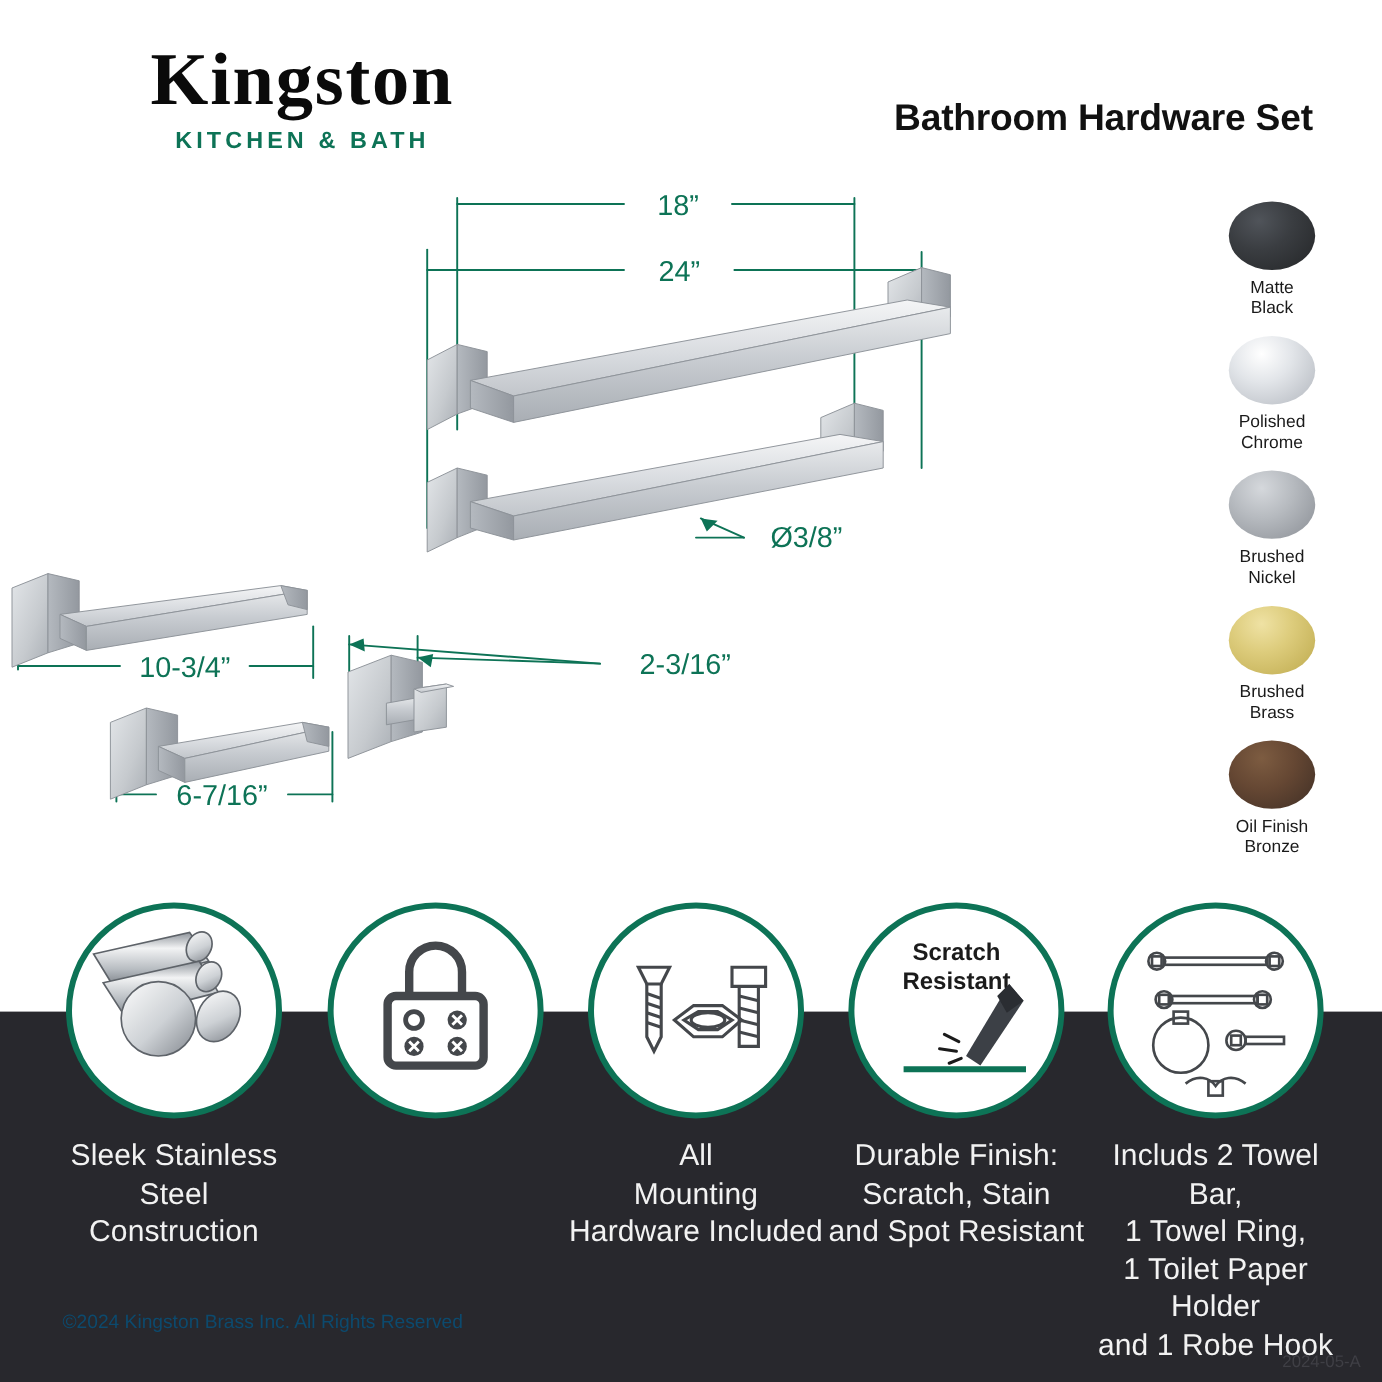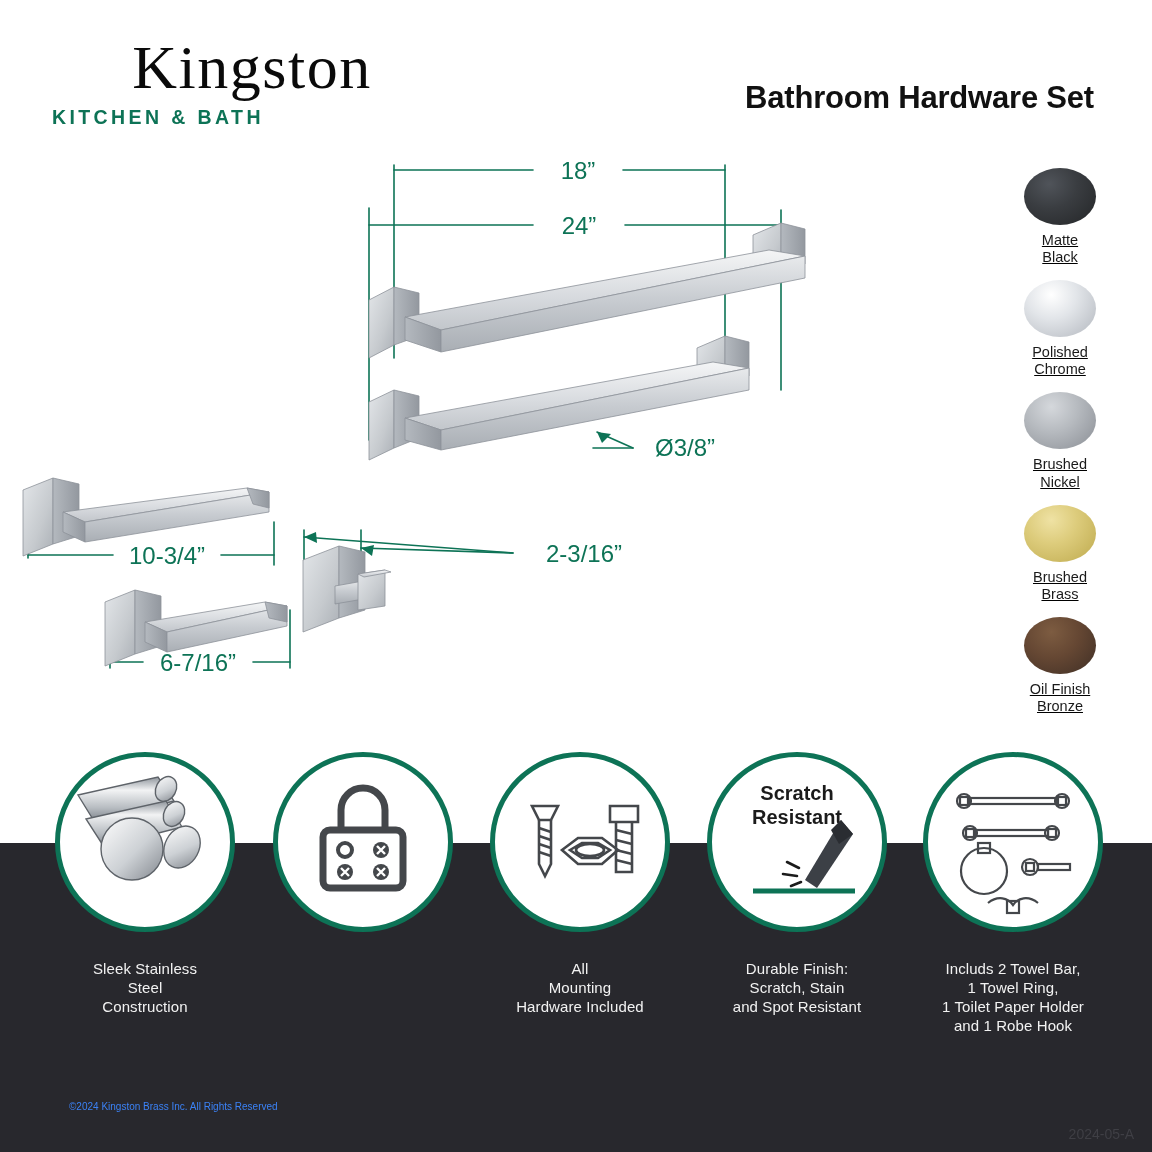--- a/index.html
+++ b/index.html
@@ -16,34 +16,34 @@
     position: absolute;
     left: 0; top: 843px;
     width: 1152px; height: 309px;
     background: #28282d;
   }
 
   
   #logo-block { position: absolute; left: 52px; top: 36px; width: 400px; }
   #logo-word {
     font-family: "Liberation Serif", serif;
-    font-weight: normal;
+    font-weight: bold;
     font-size: 62px;
     letter-spacing: 1.5px;
     color: #0a0a0a;
     line-height: 1.02;
     text-align: center;
   }
   #logo-sub {
     font-family: "Liberation Sans", sans-serif;
     font-size: 19.5px;
     font-weight: bold;
     letter-spacing: 3.4px;
     color: #0d7356;
-    text-align: left;
+    text-align: center;
     margin-top: 7px;
   }
 
   #title-block { position: absolute; right: 58px; top: 80px; }
   #doc-title {
     font-size: 31px;
     font-weight: bold;
     color: #111111;
     letter-spacing: -0.2px;
   }
@@ -57,38 +57,37 @@
   }
 
   
   #finish-column {
     position: absolute;
     right: 36px; top: 168px;
     width: 112px;
     display: flex;
     flex-direction: column;
     align-items: center;
-    text-decoration: underline;
   }
   .finish-item { display: flex; flex-direction: column; align-items: center; margin-bottom: 14px; }
   .finish-dot {
     width: 72px; height: 57px;
     border-radius: 50%;
     margin-bottom: 7px;
   }
   .finish-label {
     font-size: 14.5px;
     color: #1a1a1a;
     text-align: center;
     line-height: 1.18;
     white-space: pre-line;
   }
 
   
-  #product-area { position: absolute; left: 0; top: 140px; width: 980px; height: 570px; padding-left: 13px; }
+  #product-area { position: absolute; left: 0; top: 140px; width: 980px; height: 570px; }
   #product-area svg { display: block; }
 
   
   #features {
     position: absolute;
     left: 0; top: 752px;
     width: 1152px; height: 400px;
   }
   .feature {
     position: absolute;
@@ -101,34 +100,34 @@
     border-radius: 50%;
     background: #ffffff;
     border: 5px solid #0d7356;
     display: flex;
     align-items: center;
     justify-content: center;
     position: relative;
     overflow: hidden;
   }
   .feature-caption {
-    margin-top: 28px;
+    margin-top: 16px;
     color: #f2f2f2;
-    font-size: 15px;
+    font-size: 25px;
     line-height: 1.26;
     white-space: pre-line;
     letter-spacing: 0.1px;
   }
 
   
   #copyright {
     position: absolute;
-    left: 69px; bottom: 40px;
-    color: #3b82f6;
-    font-size: 10px;
+    left: 52px; bottom: 40px;
+    color: #0c4a6e;
+    font-size: 16px;
   }
   #revision {
     position: absolute;
     right: 18px; bottom: 10px;
     color: #3f3f45;
     font-size: 14px;
   }
 </style>
 </head>
 <body>

